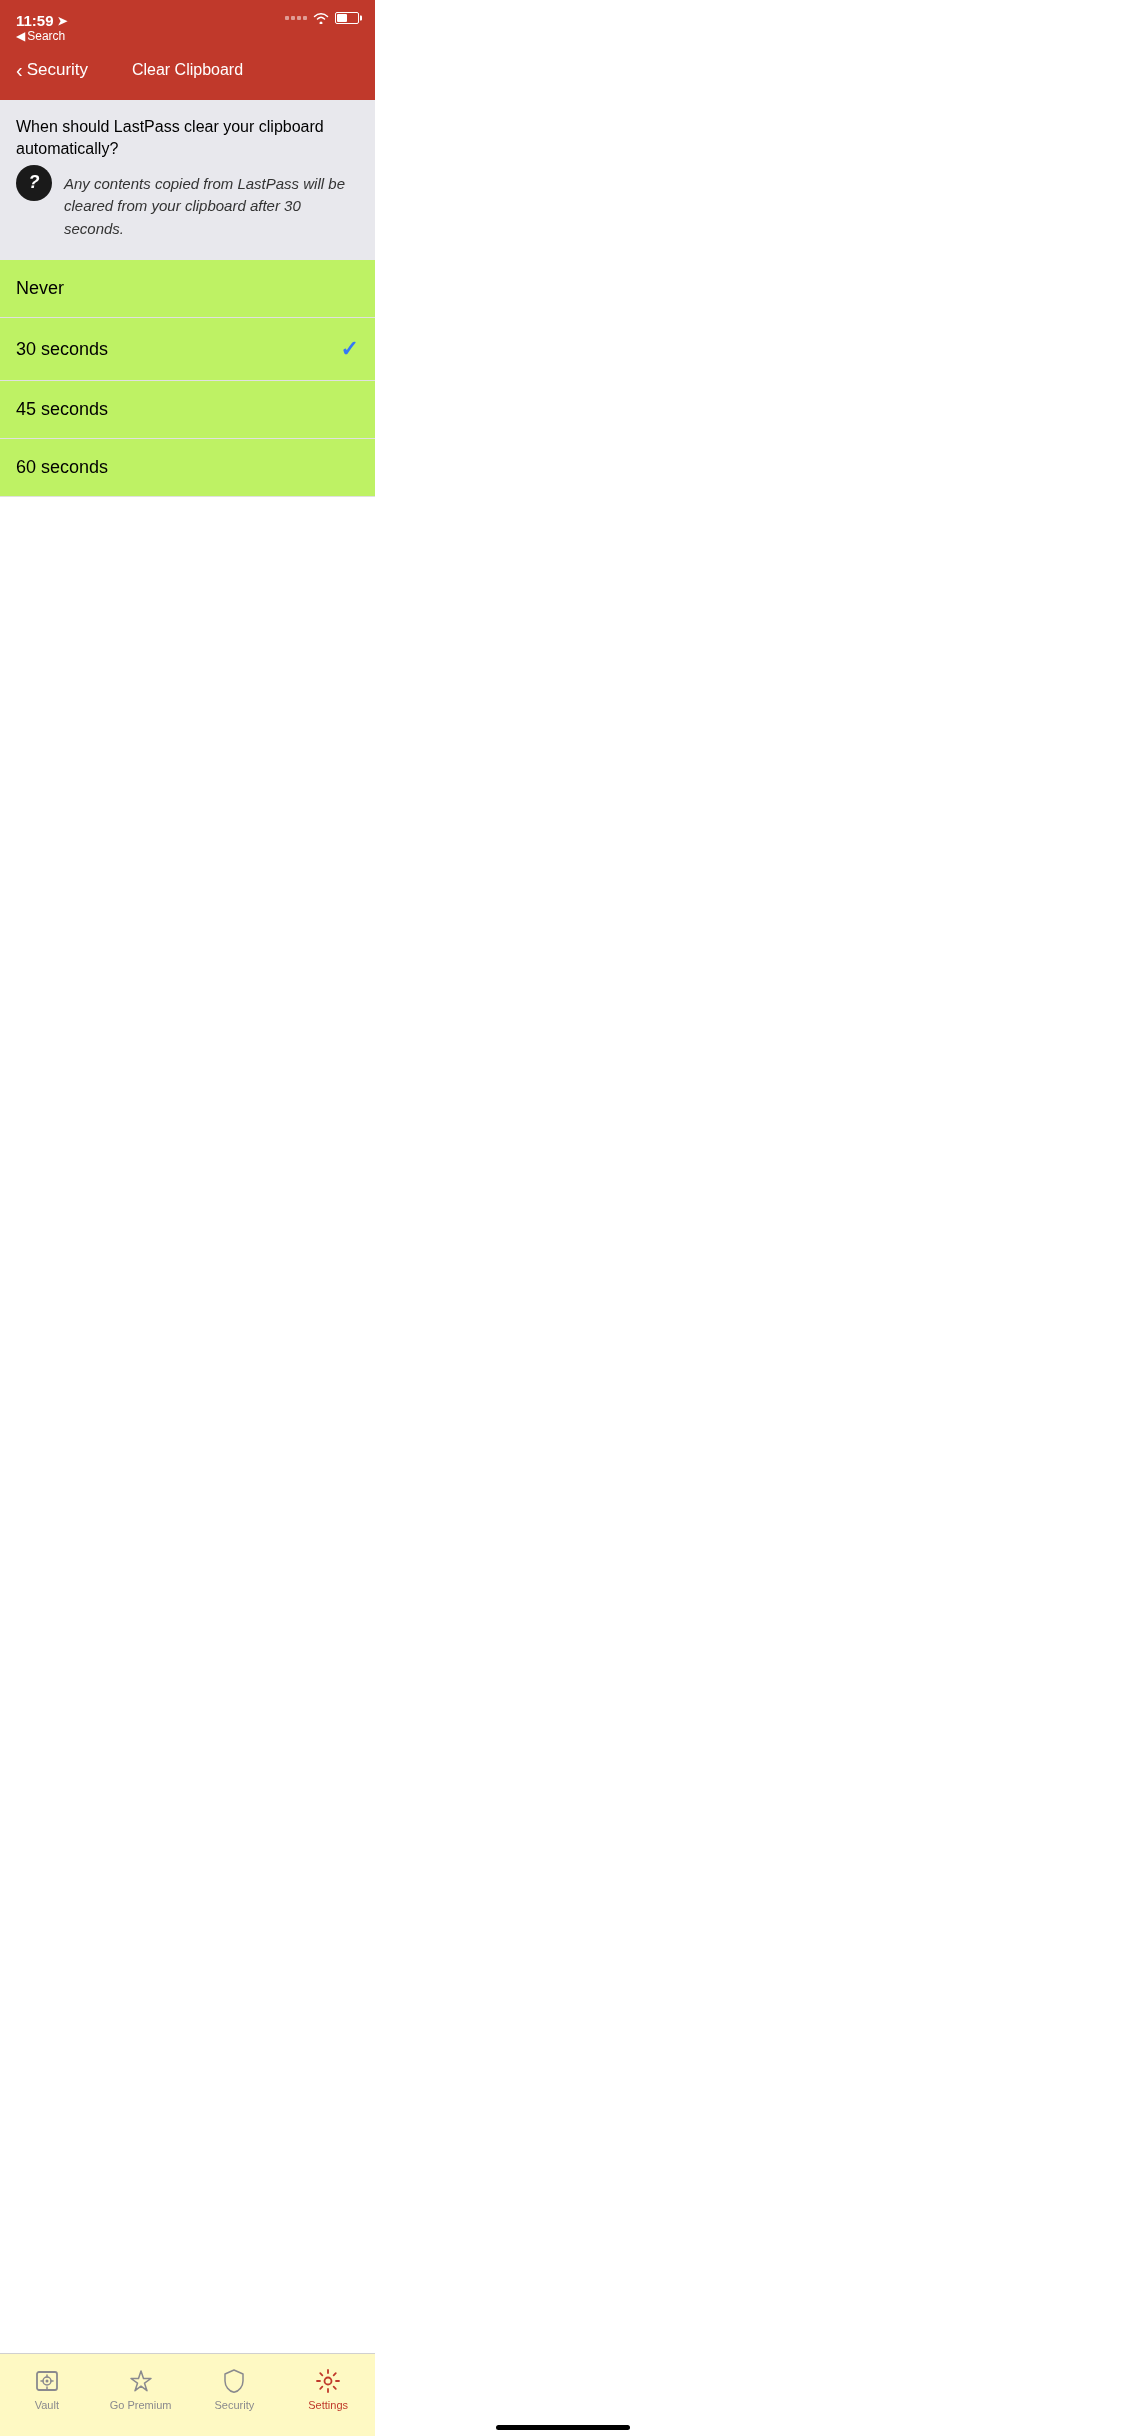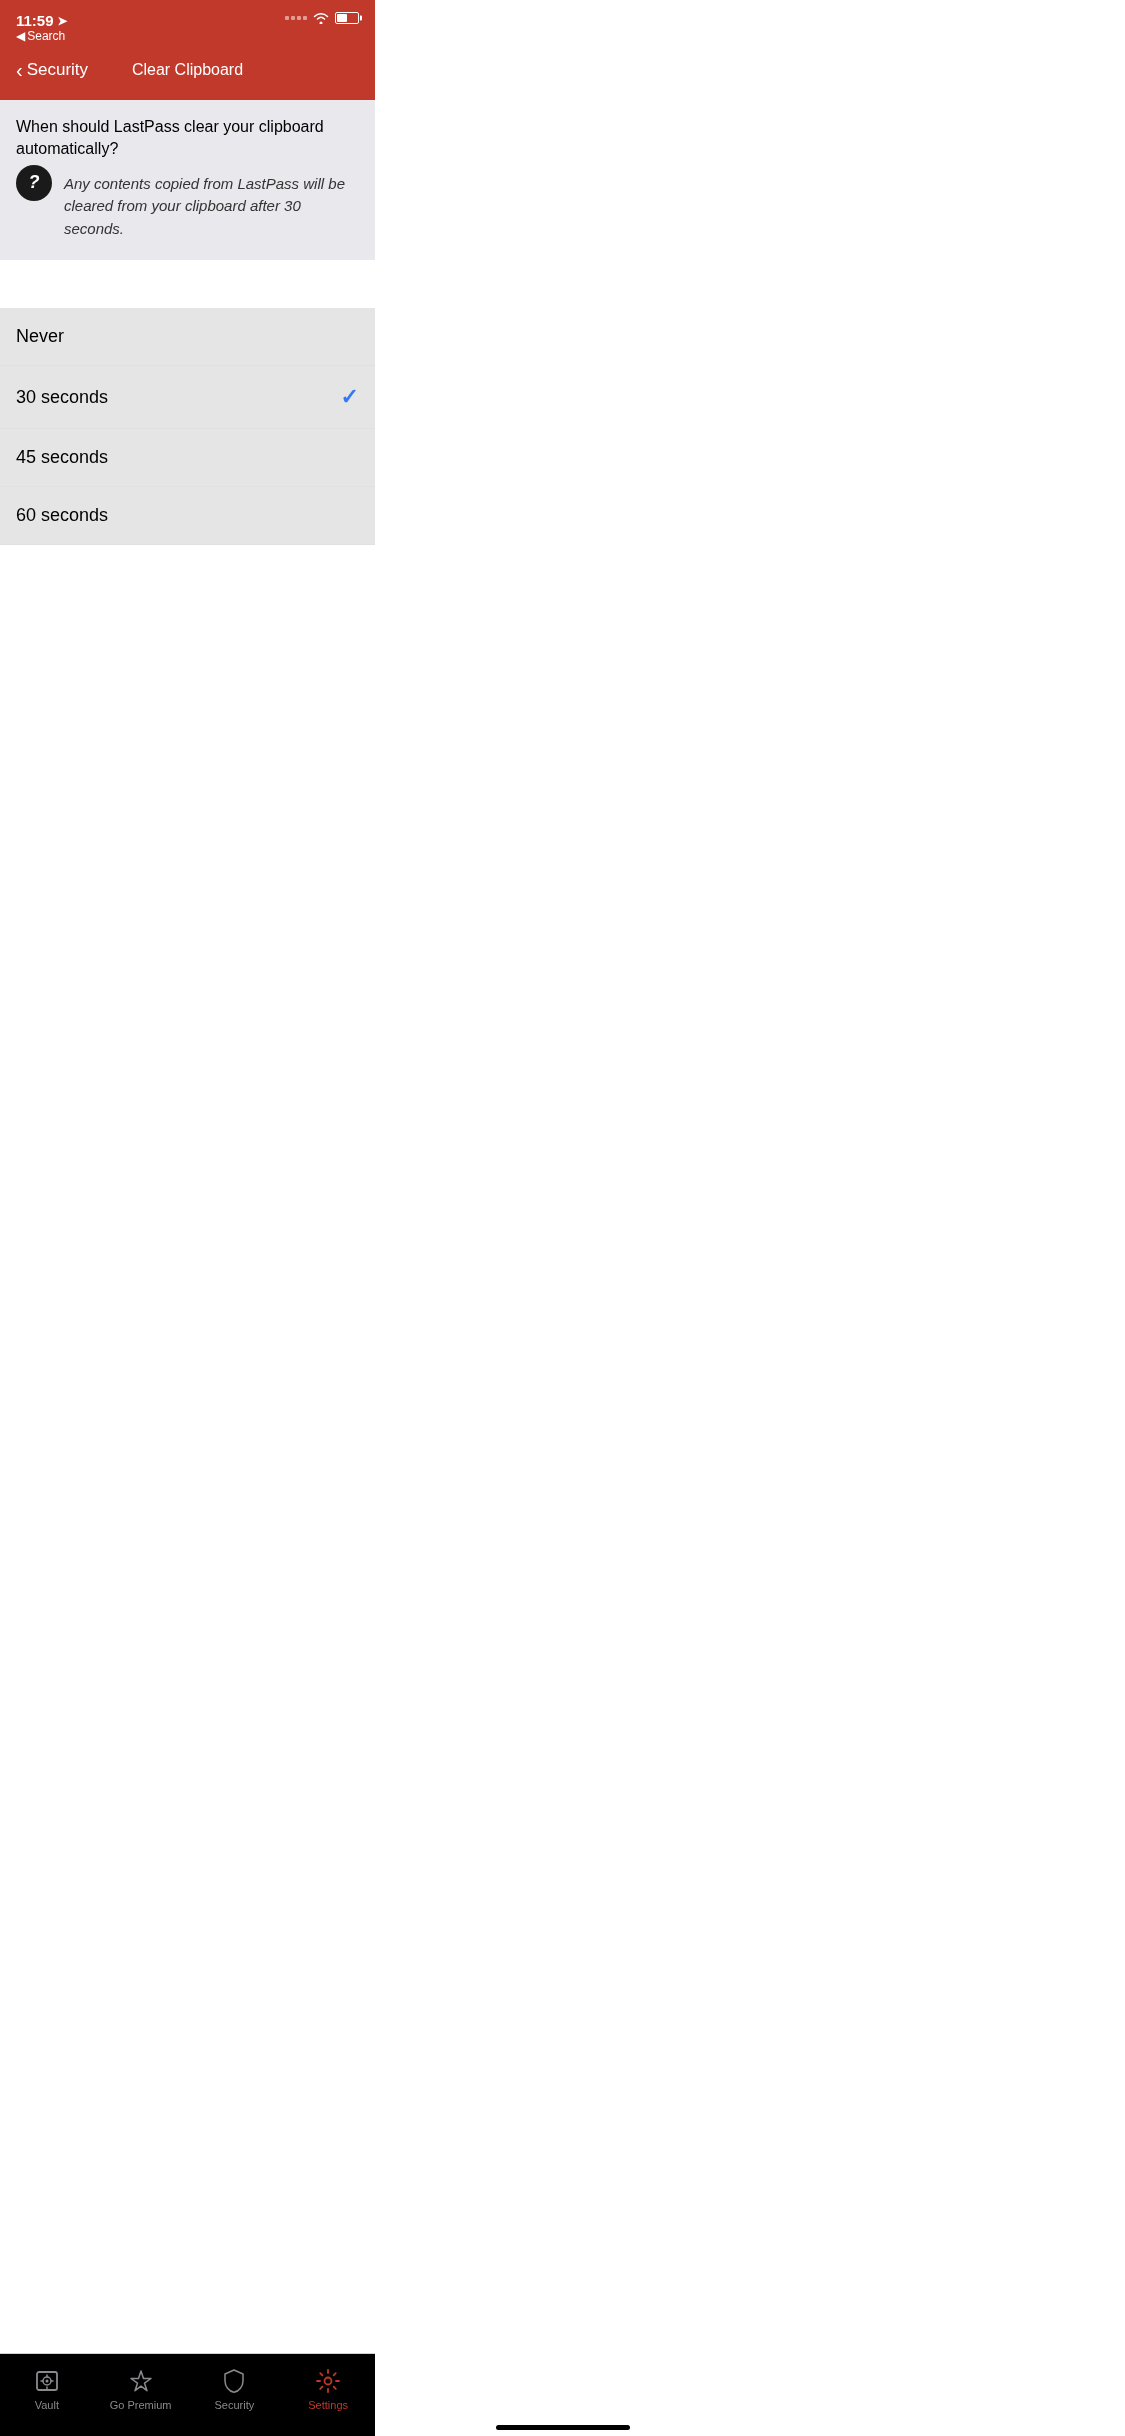--- a/index.html
+++ b/index.html
@@ -172,22 +172,21 @@
     .info-text {
       font-size: 15px;
       color: #333;
       font-style: italic;
       line-height: 1.5;
       margin-top: 8px;
     }
 
     
     .options-list {
-      background: #e5e5e5;
-      margin-top: 48px;
+      background: #bef264;
     }
 
     .option-item {
       display: flex;
       align-items: center;
       justify-content: space-between;
       padding: 18px 16px;
       border-bottom: 1px solid #e0e0e0;
       cursor: pointer;
       min-height: 56px;
@@ -203,21 +202,21 @@
       font-size: 22px;
       font-weight: 600;
     }
 
     
     .tab-bar {
       position: fixed;
       bottom: 0;
       left: 0;
       width: 375px;
-      background: #000000;
+      background: #fef9c3;
       border-top: 1px solid #d0d0d0;
       display: flex;
       justify-content: space-around;
       align-items: center;
       padding: 8px 0 20px 0;
       height: 83px;
     }
 
     .tab-item {
       display: flex;

